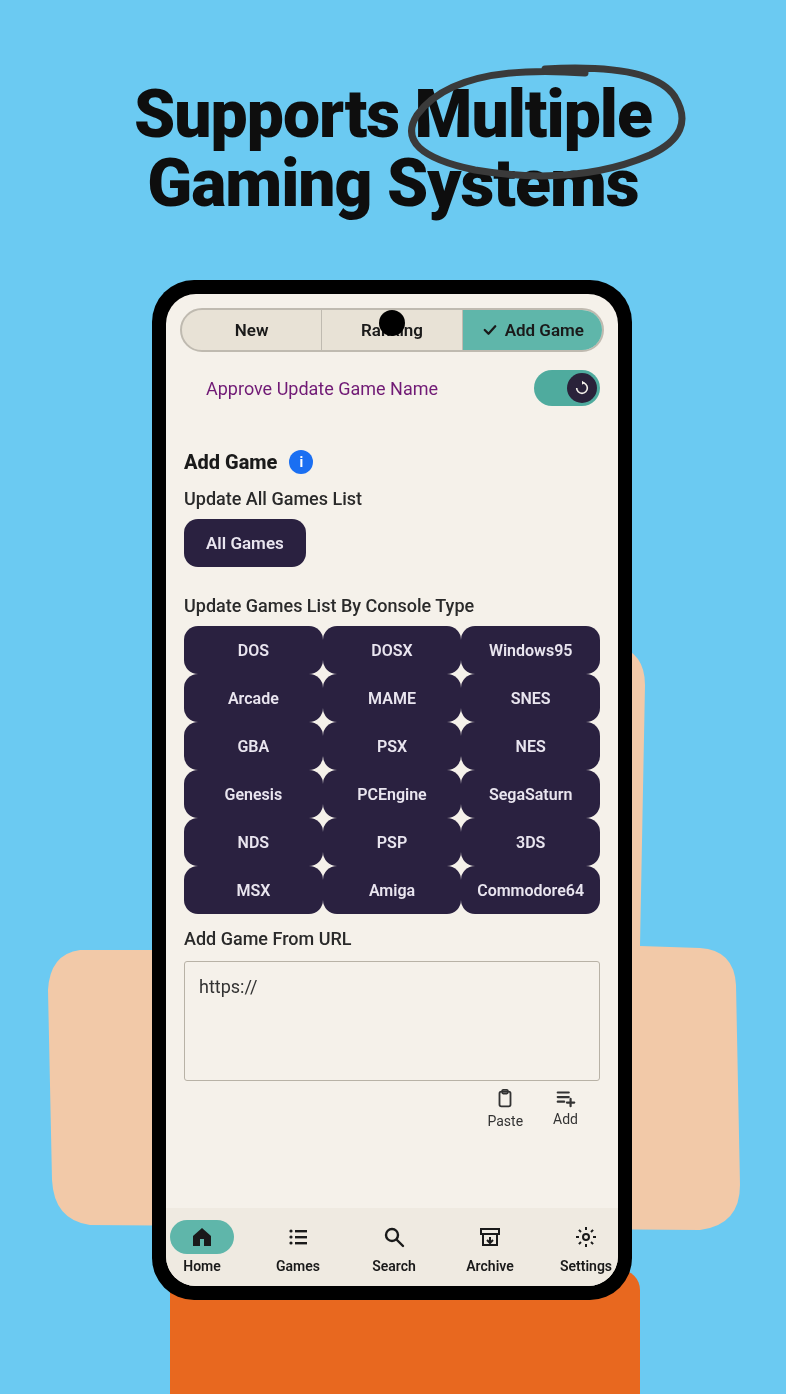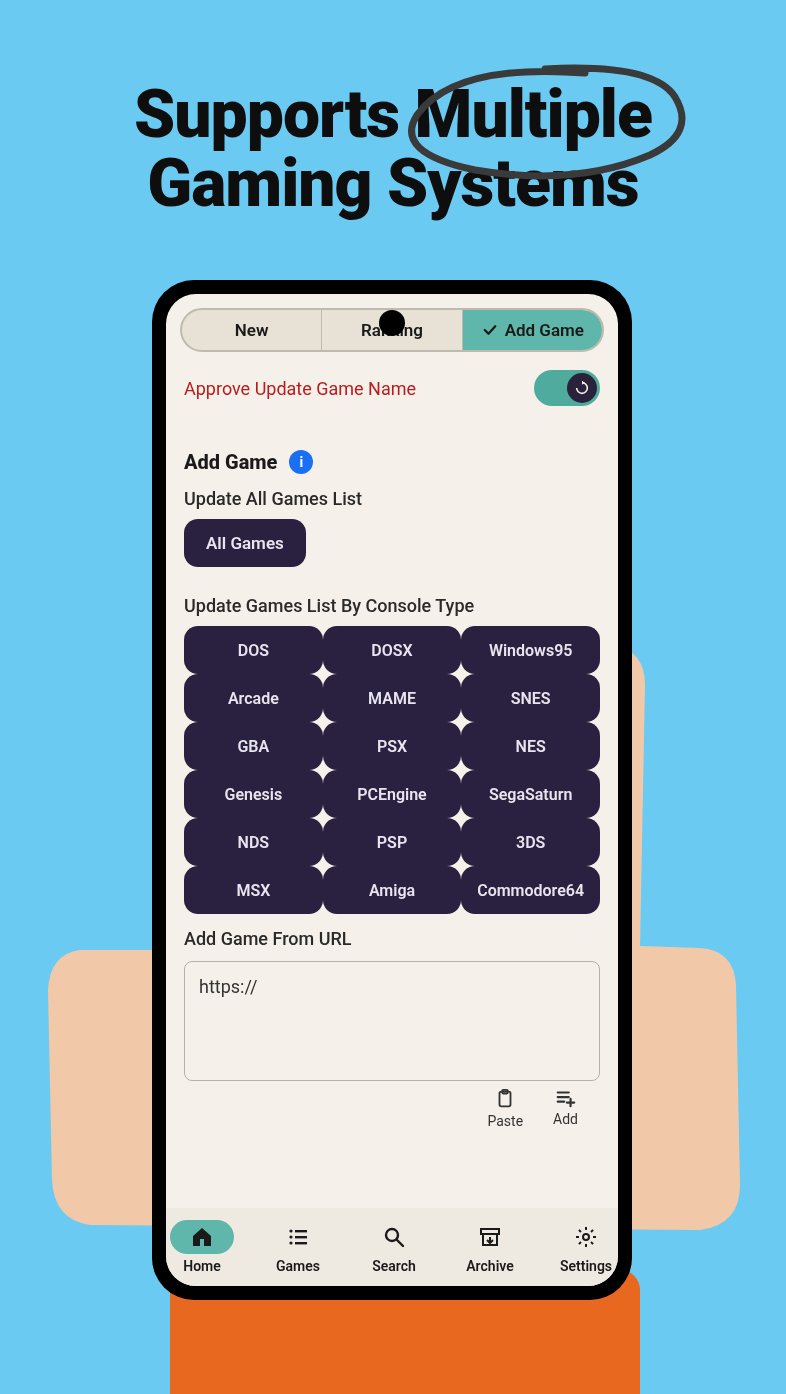--- a/index.html
+++ b/index.html
@@ -102,21 +102,22 @@
 
 
 .approve-row {
   display: flex;
   align-items: center;
   justify-content: space-between;
   padding: 18px 18px 8px 18px;
 }
 .approve-row .label {
   font-size: 18px;
-  color: #b91c1c;
+  color: #701a75;
+  margin-left: 22px;
 }
 .toggle {
   width: 66px; height: 36px;
   background: #4fab9e;
   border-radius: 18px;
   position: relative;
 }
 .toggle-knob {
   position: absolute;
   right: 3px; top: 3px;
@@ -172,21 +173,21 @@
   border-radius: 14px;
   font-size: 16px;
   padding: 0 4px;
   white-space: nowrap;
 }
 
 
 .url-box {
   margin-top: 12px;
   border: 1px solid #b8b2a6;
-  border-radius: 8px;
+  border-radius: 3px;
   height: 120px;
   padding: 14px;
 }
 .url-box .placeholder {
   font-size: 18px;
   color: #333;
 }
 .url-actions {
   display: flex;
   justify-content: flex-end;

